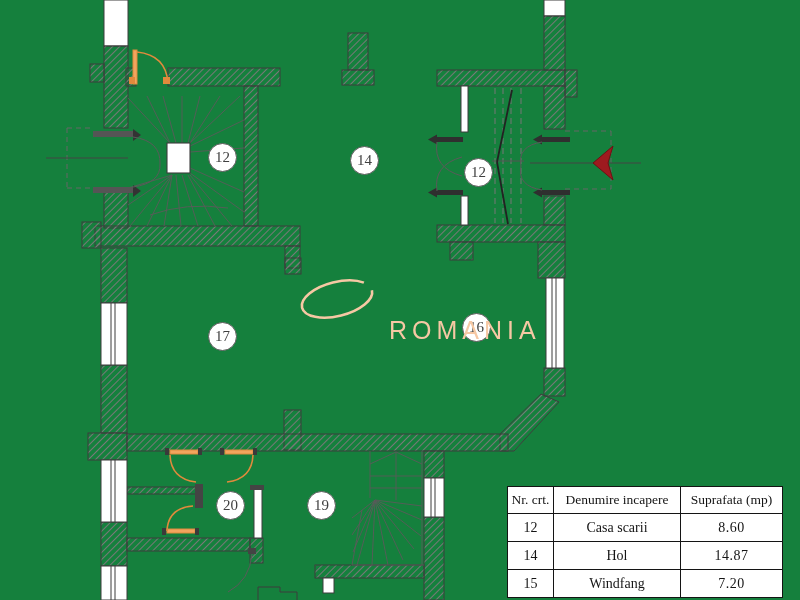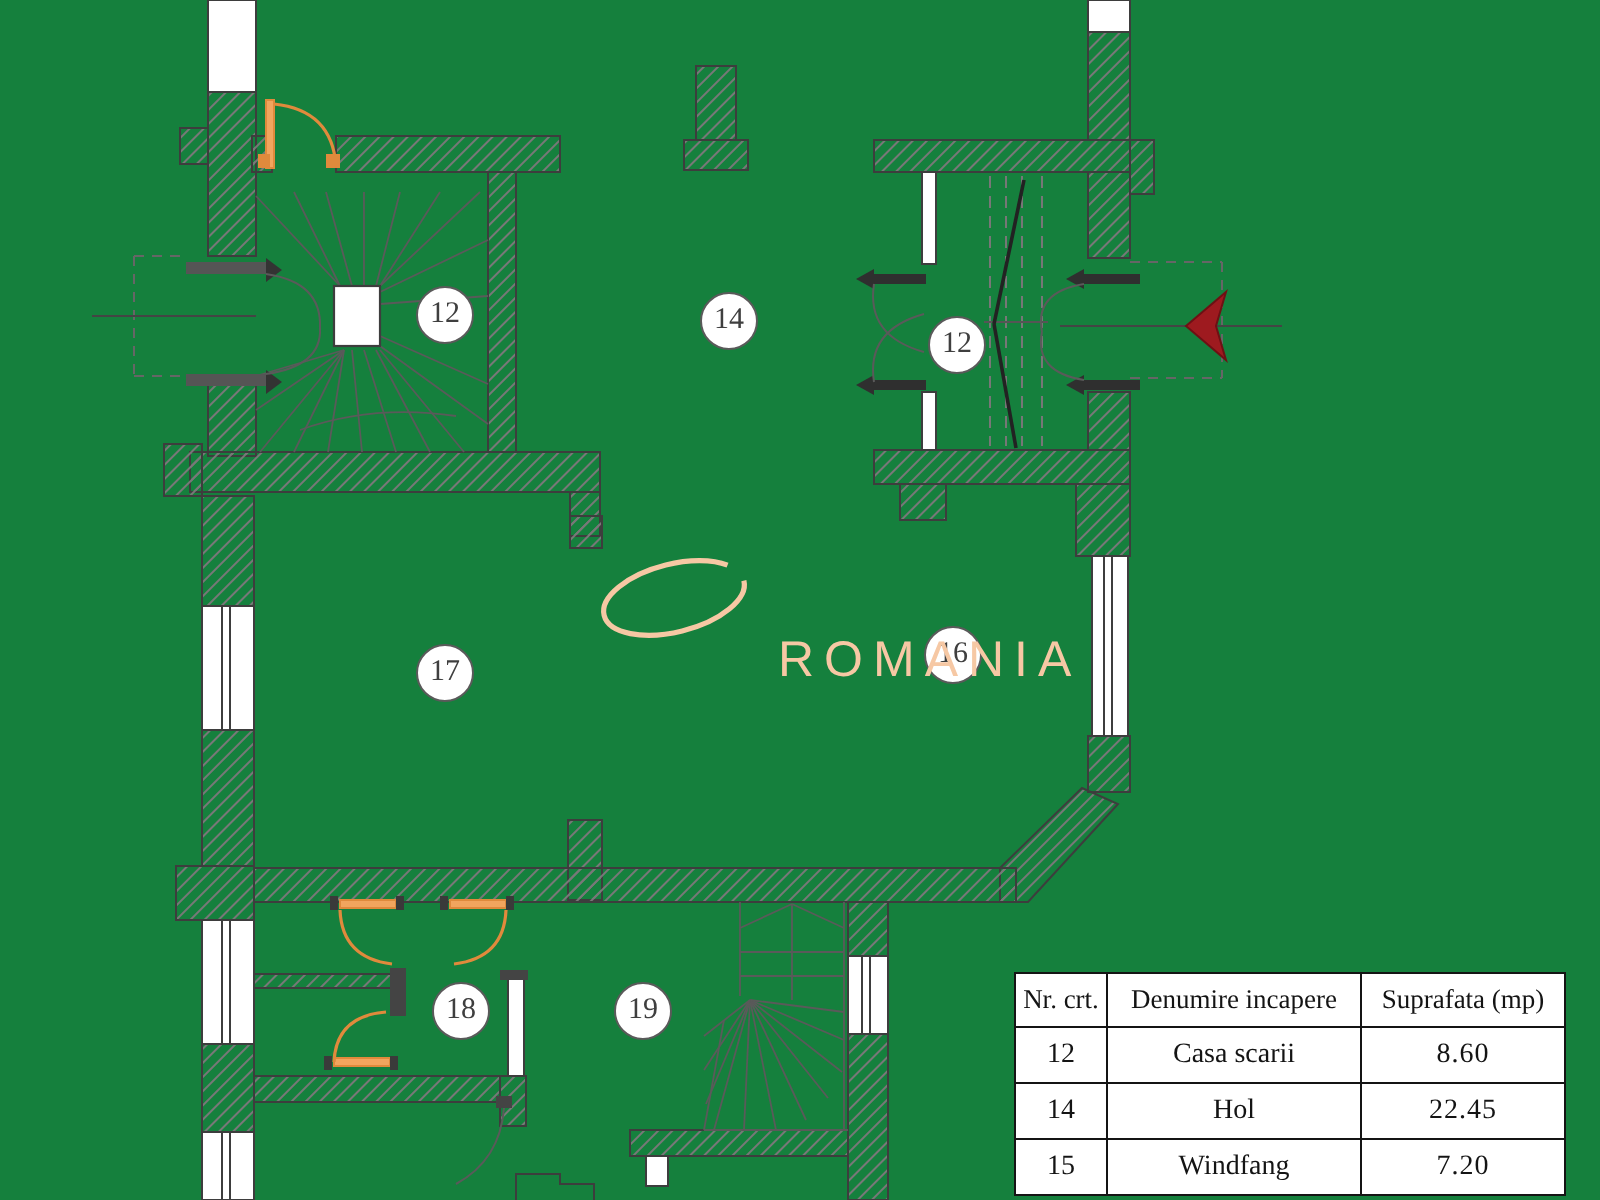--- a/index.html
+++ b/index.html
@@ -244,42 +244,42 @@
     <polyline points="258,600 258,587 280,587 280,592 297,592 297,600" fill="none"></polyline>
   </g>
 </svg>
 
 <div class="room-circle" style="left:208px;top:143px;">12</div>
 <div class="room-circle" style="left:350px;top:146px;">14</div>
 <div class="room-circle" style="left:464px;top:158px;">12</div>
 <div class="room-circle" style="left:438px;top:313px;margin-left:24px;">16</div>
 <div class="room-circle" style="left:208px;top:322px;">17</div>
 <div class="room-circle" style="left:307px;top:491px;">19</div>
-<div class="room-circle" style="left:216px;top:491px;">18</div>
+<div class="room-circle" style="left:216px;top:491px;">20</div>
 
 <div class="watermark-text">ROMANIA</div>
 
 <table class="legend">
   <thead>
     <tr>
       <th class="col-nr">Nr. crt.</th>
       <th class="col-name">Denumire incapere</th>
       <th class="col-area">Suprafata (mp)</th>
     </tr>
   </thead>
   <tbody>
         <tr>
           <td class="col-nr">12</td>
           <td class="col-name">Casa scarii</td>
           <td class="col-area">8.60</td>
         </tr>
         <tr>
           <td class="col-nr">14</td>
           <td class="col-name">Hol</td>
-          <td class="col-area">22.45</td>
+          <td class="col-area">14.87</td>
         </tr>
         <tr>
           <td class="col-nr">15</td>
           <td class="col-name">Windfang</td>
           <td class="col-area">7.20</td>
         </tr>
       </tbody>
 </table>
 
 </div>

